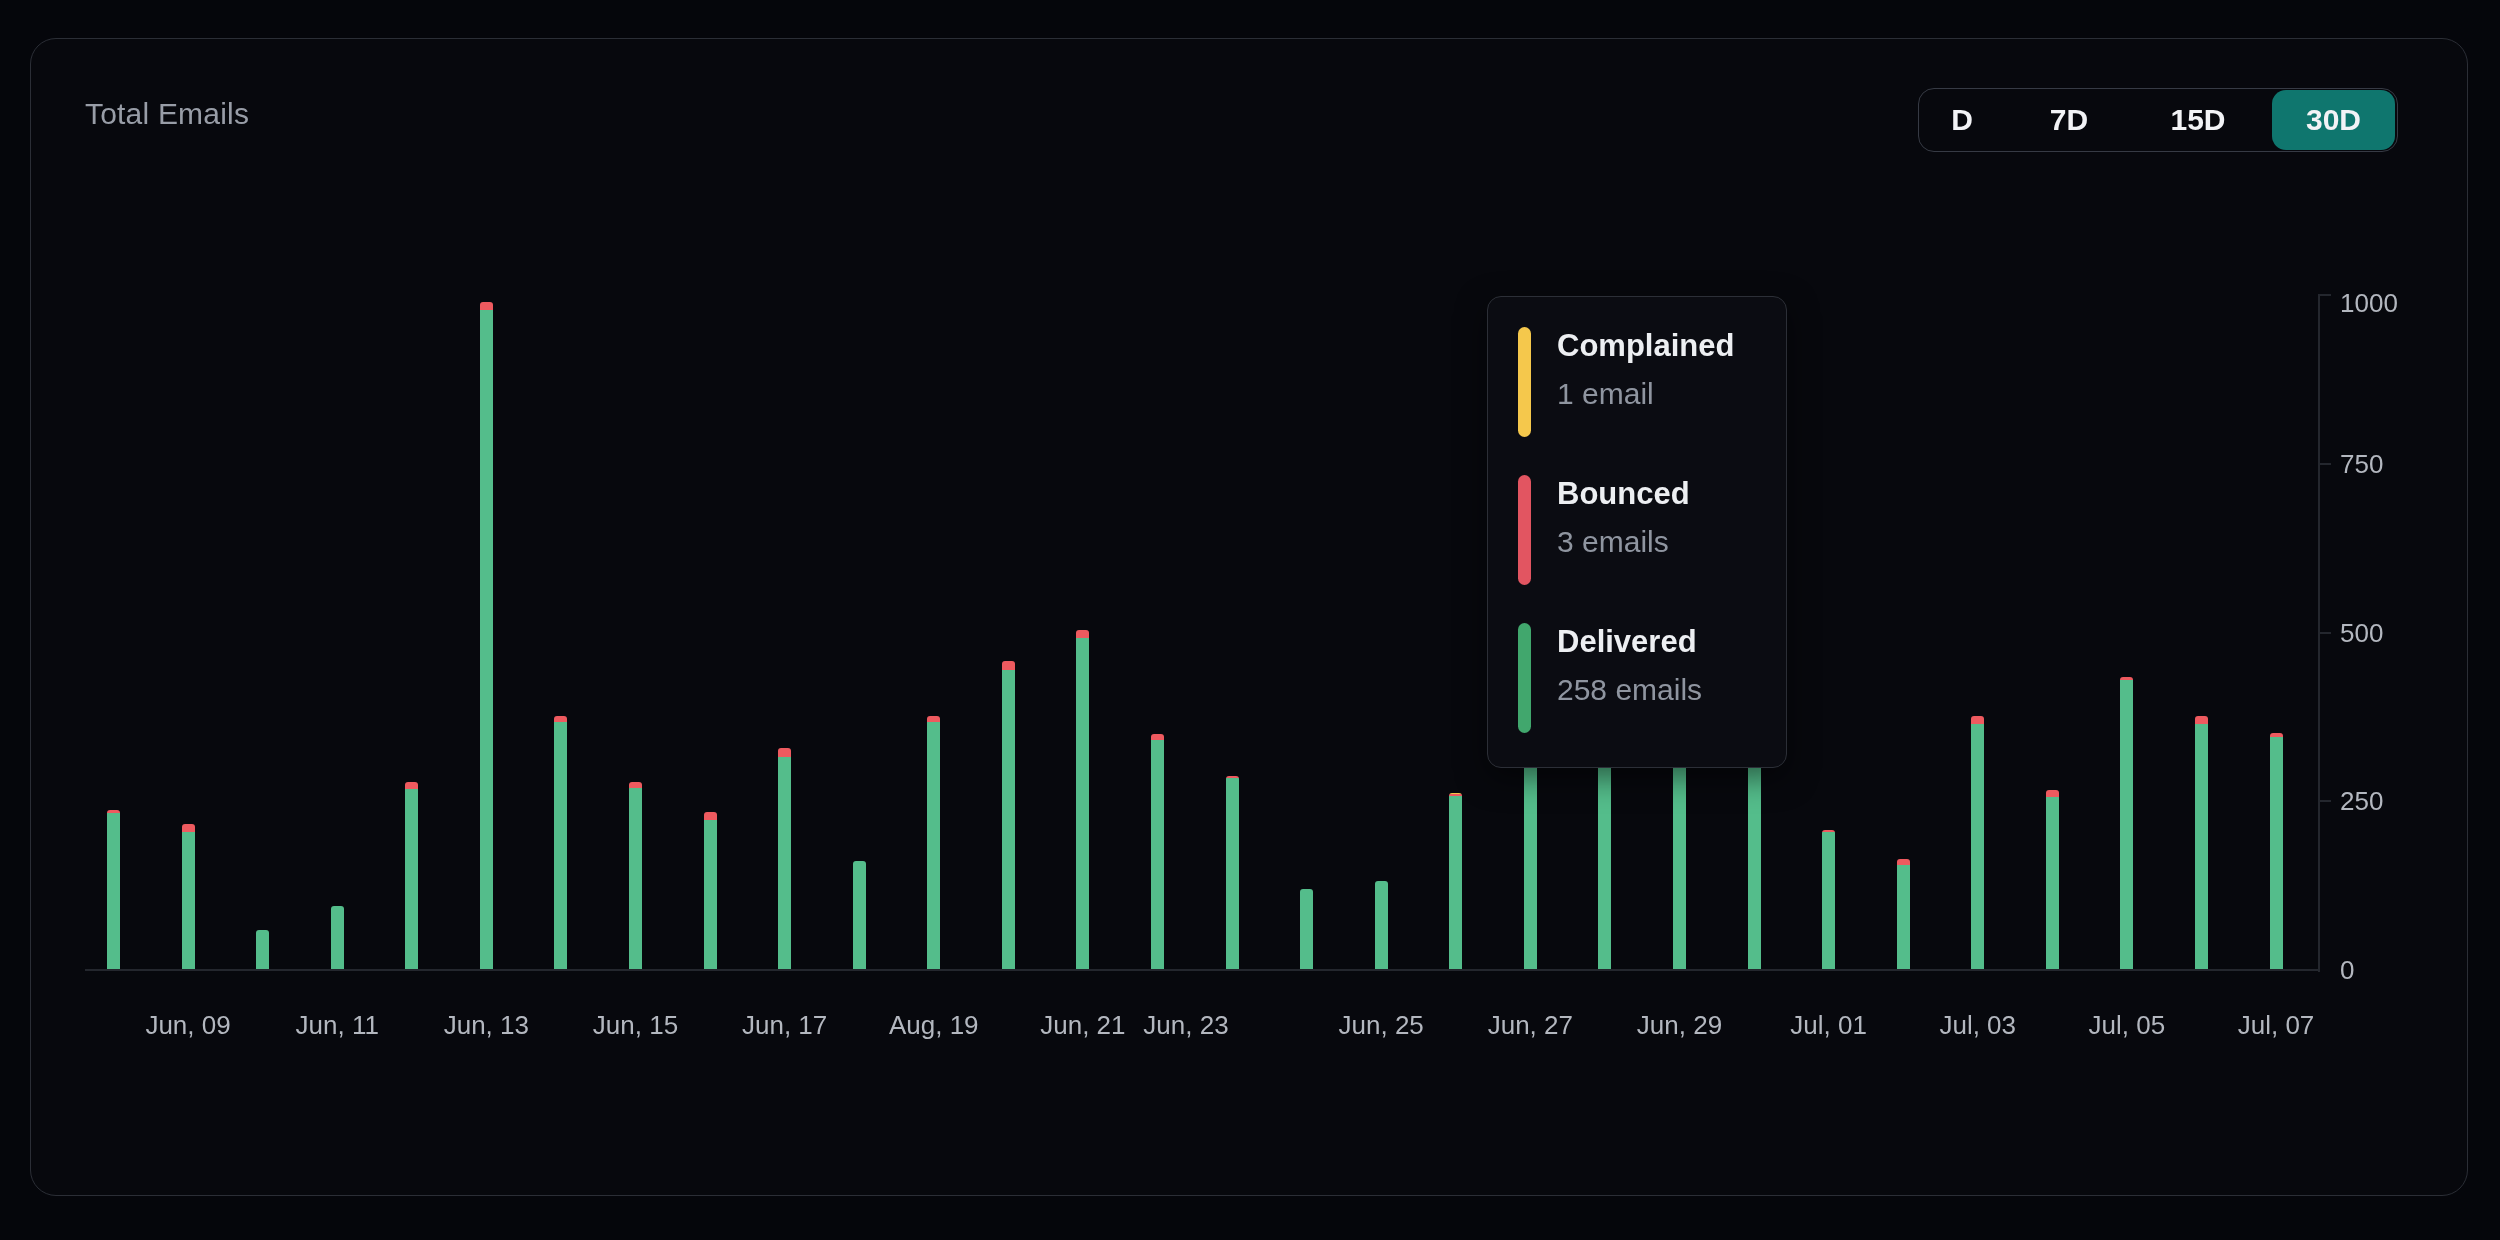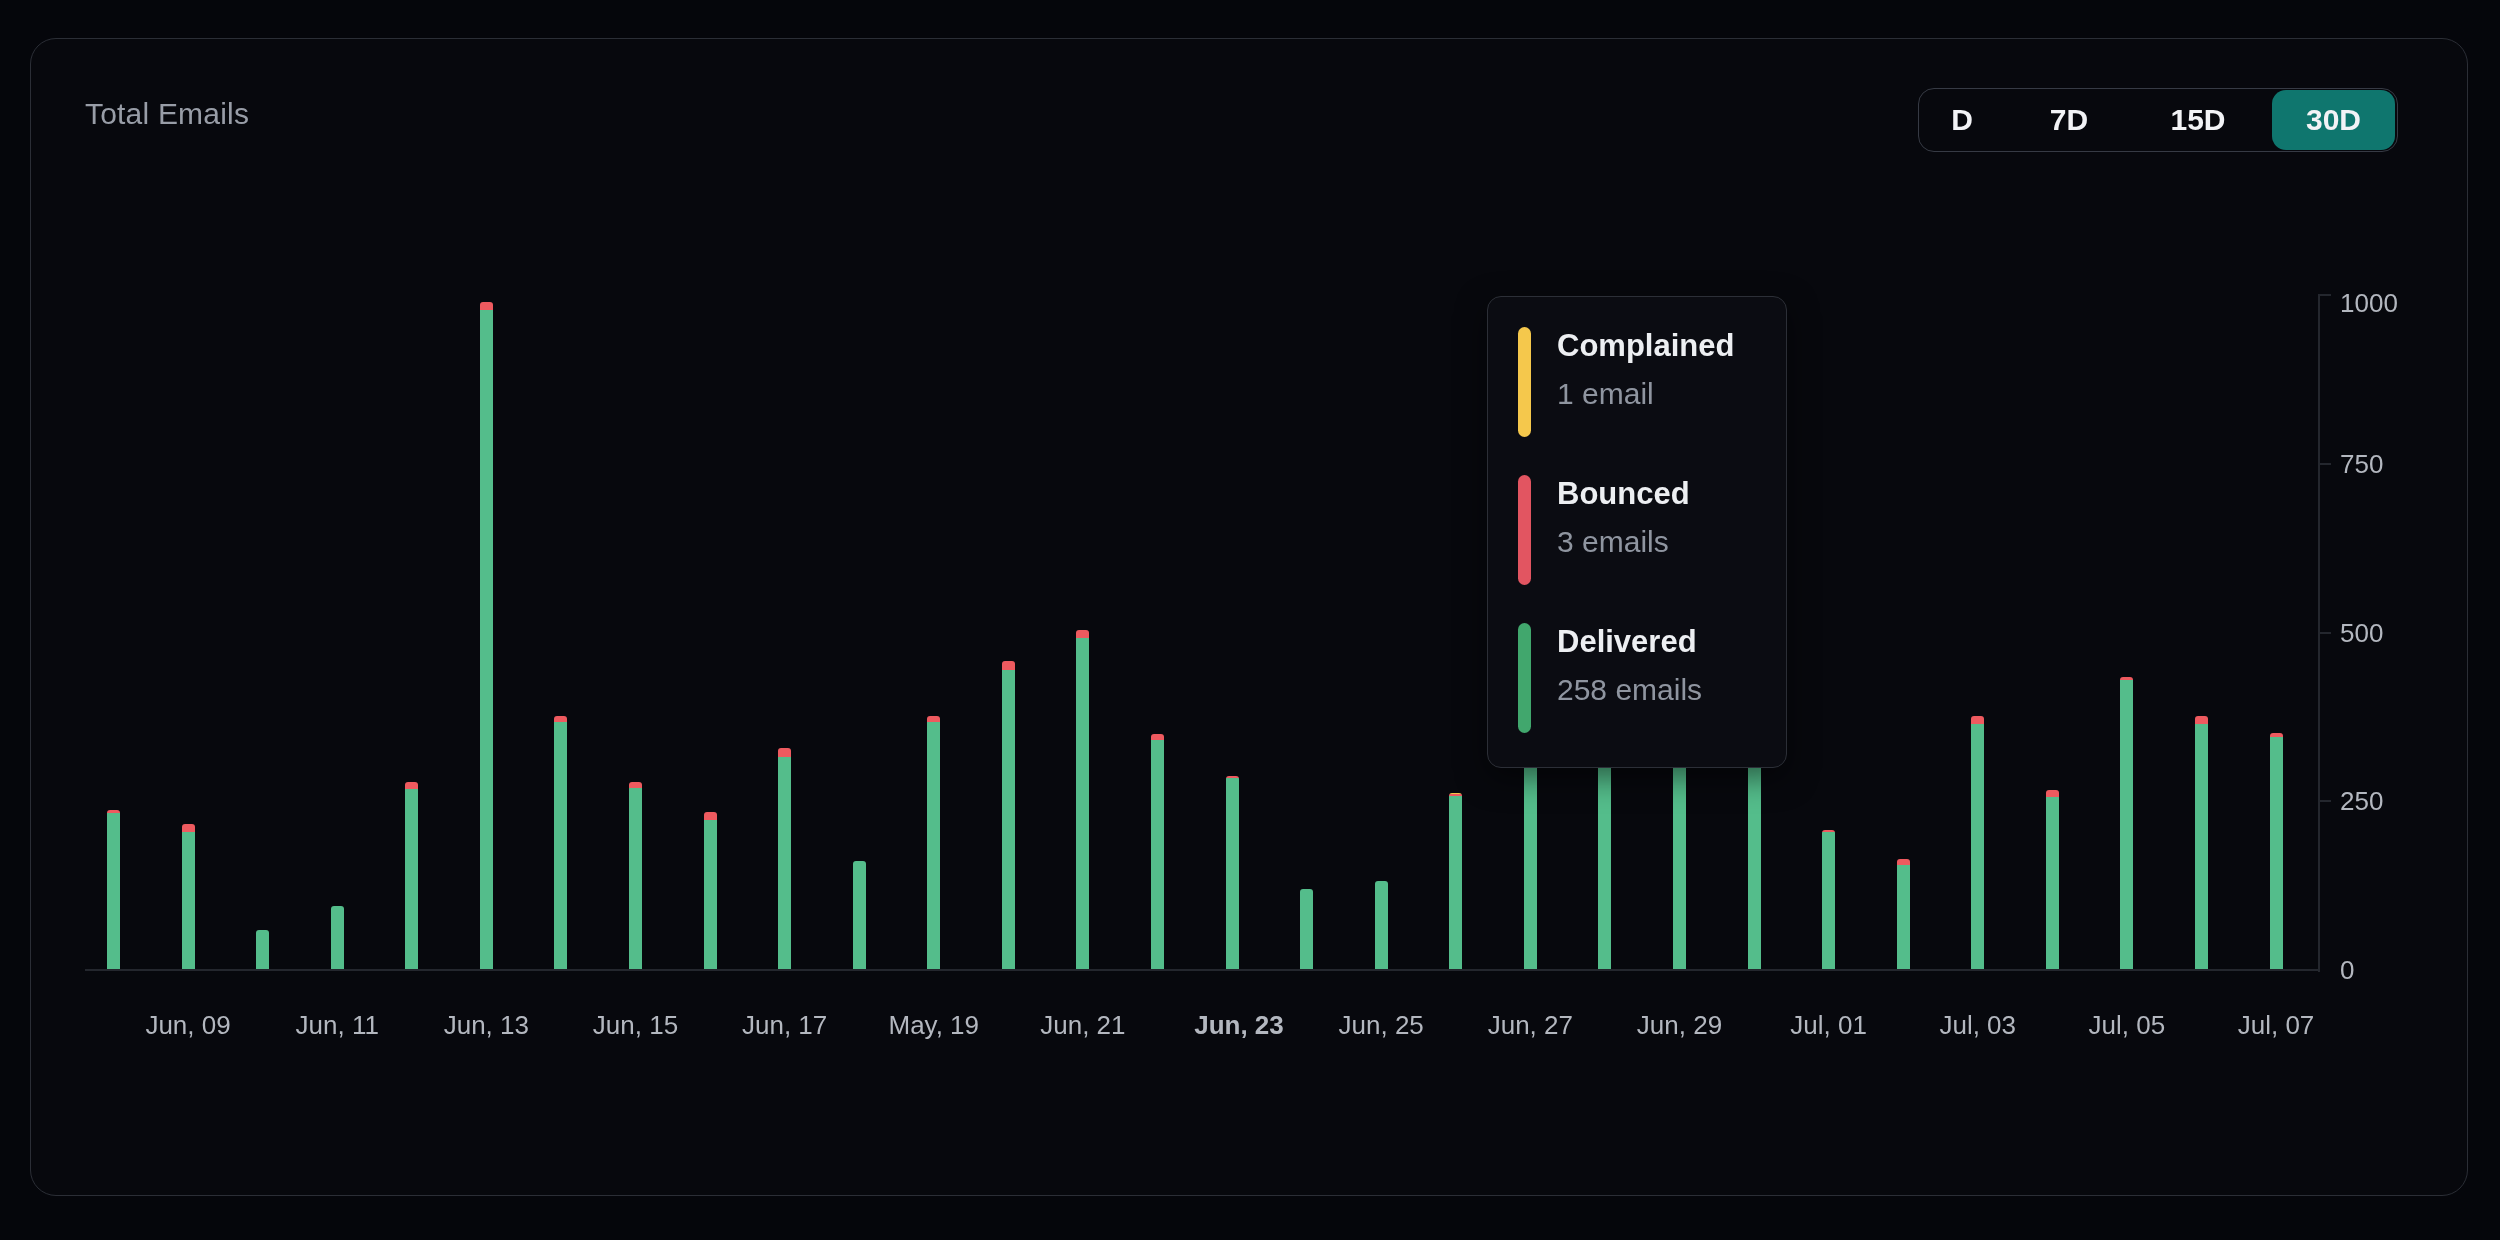--- a/index.html
+++ b/index.html
@@ -179,23 +179,23 @@
       <div class="ytick-label" style="top: 617.5px;">500</div>
       <div class="ytick-dash" style="top: 462.75px;"></div>
       <div class="ytick-label" style="top: 448.75px;">750</div>
       <div class="ytick-dash" style="top: 294px;"></div>
       <div class="ytick-label" style="top: 288px;">1000</div>
       <div class="xlabel" style="left: 123.07px;">Jun, 09</div>
       <div class="xlabel" style="left: 272.21px;">Jun, 11</div>
       <div class="xlabel" style="left: 421.35px;">Jun, 13</div>
       <div class="xlabel" style="left: 570.49px;">Jun, 15</div>
       <div class="xlabel" style="left: 719.63px;">Jun, 17</div>
-      <div class="xlabel" style="left: 868.77px;">May, 19</div>
+      <div class="xlabel" style="left: 868.77px;">Aug, 19</div>
       <div class="xlabel" style="left: 1017.91px;">Jun, 21</div>
-      <div class="xlabel" style="left: 1174px; font-weight: bold;">Jun, 23</div>
+      <div class="xlabel" style="left: 1121px;">Jun, 23</div>
       <div class="xlabel" style="left: 1316.19px;">Jun, 25</div>
       <div class="xlabel" style="left: 1465.33px;">Jun, 27</div>
       <div class="xlabel" style="left: 1614.47px;">Jun, 29</div>
       <div class="xlabel" style="left: 1763.61px;">Jul, 01</div>
       <div class="xlabel" style="left: 1912.75px;">Jul, 03</div>
       <div class="xlabel" style="left: 2061.89px;">Jul, 05</div>
       <div class="xlabel" style="left: 2211.03px;">Jul, 07</div>
     </div>
 
   <div class="tooltip" id="tooltip-box">

